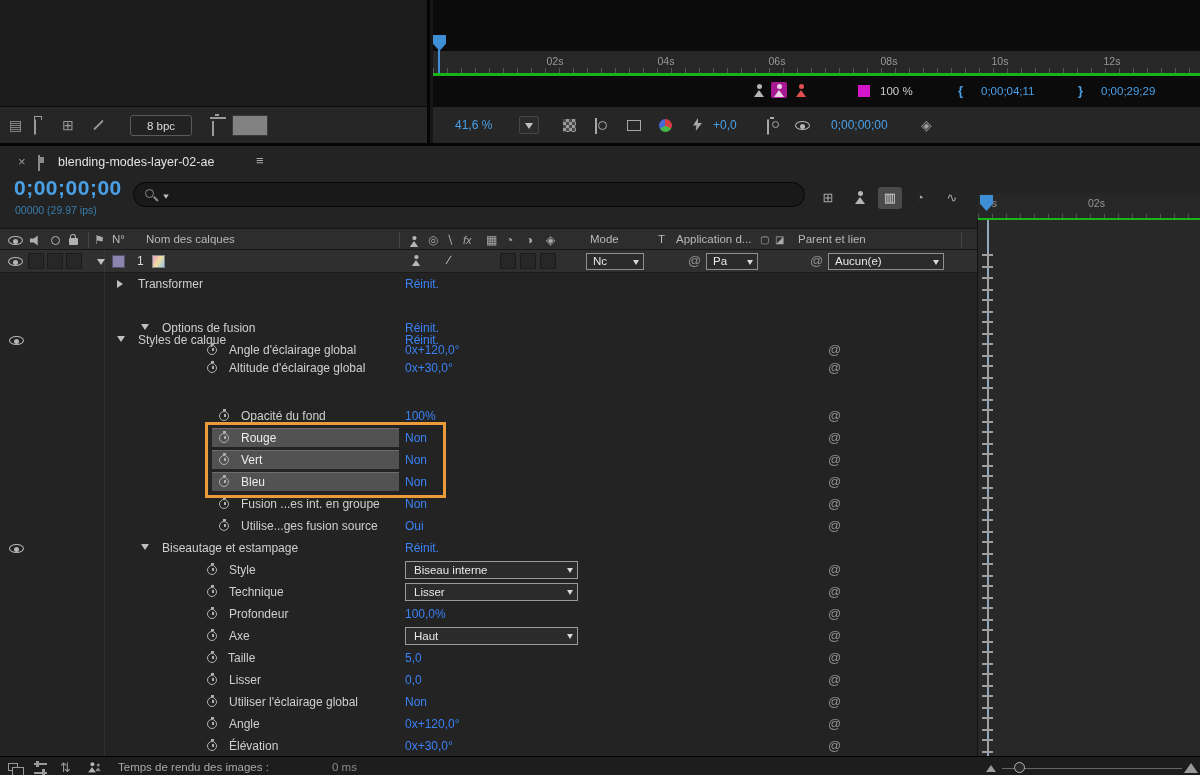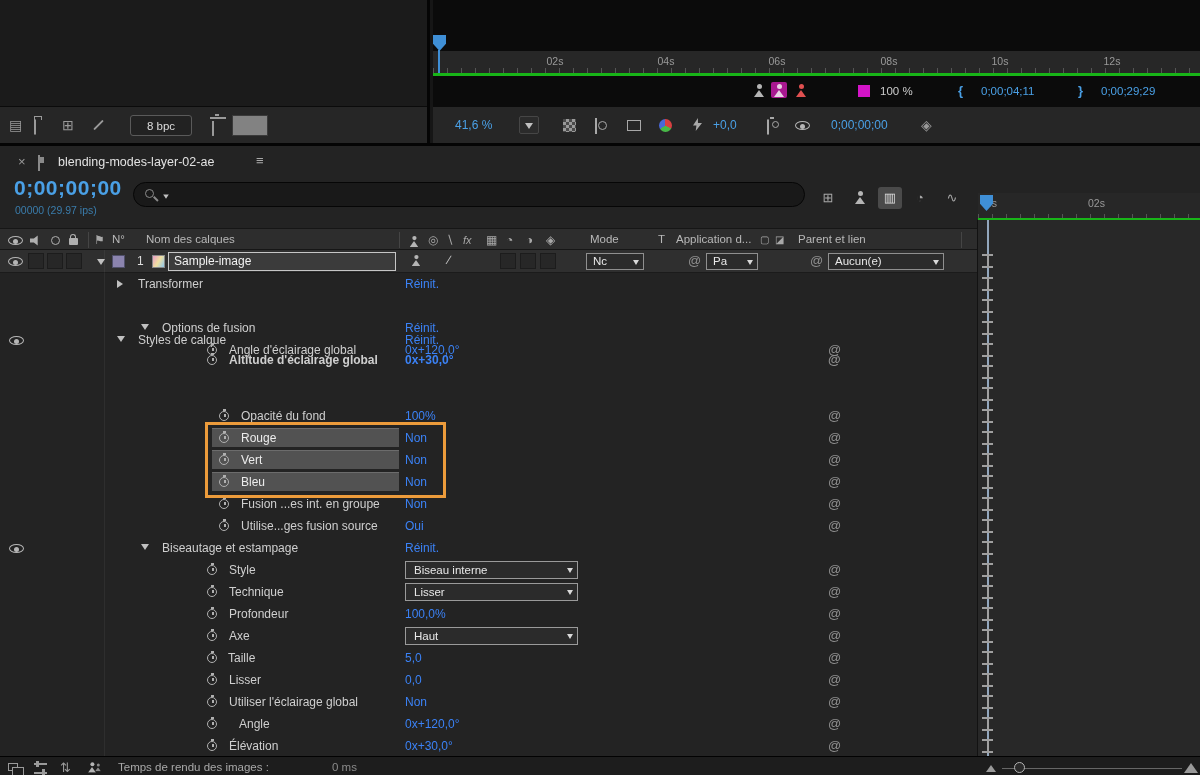--- a/index.html
+++ b/index.html
@@ -282,21 +282,20 @@
     
     <div id="layer-row">
       <span class="i-eye" style="left:8px;top:7px"></span>
       <span class="cell" style="left:28px;top:3px"></span>
       <span class="cell" style="left:47px;top:3px"></span>
       <span class="cell" style="left:66px;top:3px"></span>
       <span class="tri-down" style="position:absolute;left:97px;top:9px"></span>
       <span class="lswatch" style="position:absolute;left:112px;top:5px"></span>
       <span class="abs" style="left:137px;top:4px;color:#ddd">1</span>
       <span class="thumb" style="position:absolute;left:152px;top:5px"></span>
-      <span id="name-box">Sample-image</span>
       <span class="abs" style="left:410px;top:4px">
           <span class="person" style="transform:scale(.85)"></span>
         </span>
       <span class="abs" style="left:448px;top:3px;color:#ccc">∕</span>
       <span class="cell" style="left:500px;top:3px"></span>
       <span class="cell" style="left:520px;top:3px"></span>
       <span class="cell" style="left:540px;top:3px"></span>
       <span class="dd2" style="left:586px;width:58px"><span>Nc</span><span class="ddcaret"></span></span>
       <span class="whip" style="left:688px">@</span>
       <span class="dd2" style="left:706px;width:52px"><span>Pa</span><span class="ddcaret"></span></span>
@@ -323,21 +322,21 @@
           <span class="tw tw-open" style="left: 141px;"></span>
           <span class="plabel" style="left: 162px;">Options de fusion</span>
           <span class="pvalue">Réinit.</span>
         </div>
         <div class="prow" style="top: 66px;">
           <span class="sw" style="left: 207px;"></span>
           <span class="plabel" style="left: 229px;">Angle d'éclairage global</span>
           <span class="pvalue">0x+120,0°</span>
           <span class="whip">@</span>
         </div>
-        <div class="prow" style="top: 76px; font-weight: bold;">
+        <div class="prow" style="top: 84px;">
           <span class="sw" style="left: 207px;"></span>
           <span class="plabel" style="left: 229px;">Altitude d'éclairage global</span>
           <span class="pvalue">0x+30,0°</span>
           <span class="whip">@</span>
         </div>
         <div class="prow" style="top: 132px;">
           <span class="sw" style="left: 219px;"></span>
           <span class="plabel" style="left: 241px;">Opacité du fond</span>
           <span class="pvalue">100%</span>
           <span class="whip">@</span>
@@ -418,21 +417,21 @@
           <span class="whip">@</span>
         </div>
         <div class="prow" style="top: 418px;">
           <span class="sw" style="left: 207px;"></span>
           <span class="plabel" style="left: 229px; text-align: right;">Utiliser l'éclairage global</span>
           <span class="pvalue">Non</span>
           <span class="whip">@</span>
         </div>
         <div class="prow" style="top: 440px;">
           <span class="sw" style="left: 207px;"></span>
-          <span class="plabel" style="left: 239px;">Angle</span>
+          <span class="plabel" style="left: 229px;">Angle</span>
           <span class="pvalue">0x+120,0°</span>
           <span class="whip">@</span>
         </div>
         <div class="prow" style="top: 462px;">
           <span class="sw" style="left: 207px;"></span>
           <span class="plabel" style="left: 229px;">Élévation</span>
           <span class="pvalue">0x+30,0°</span>
           <span class="whip">@</span>
         </div>
       </div>

